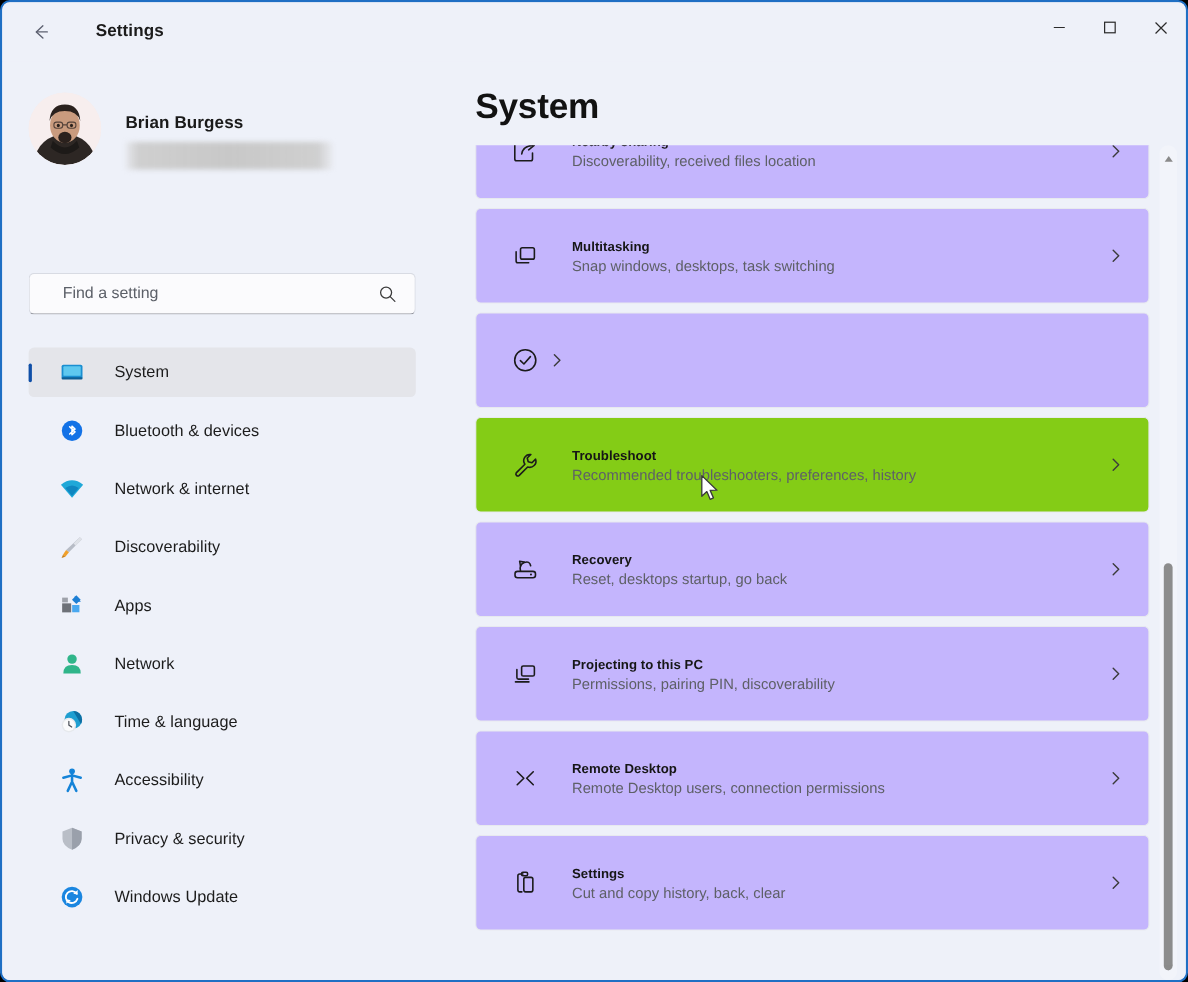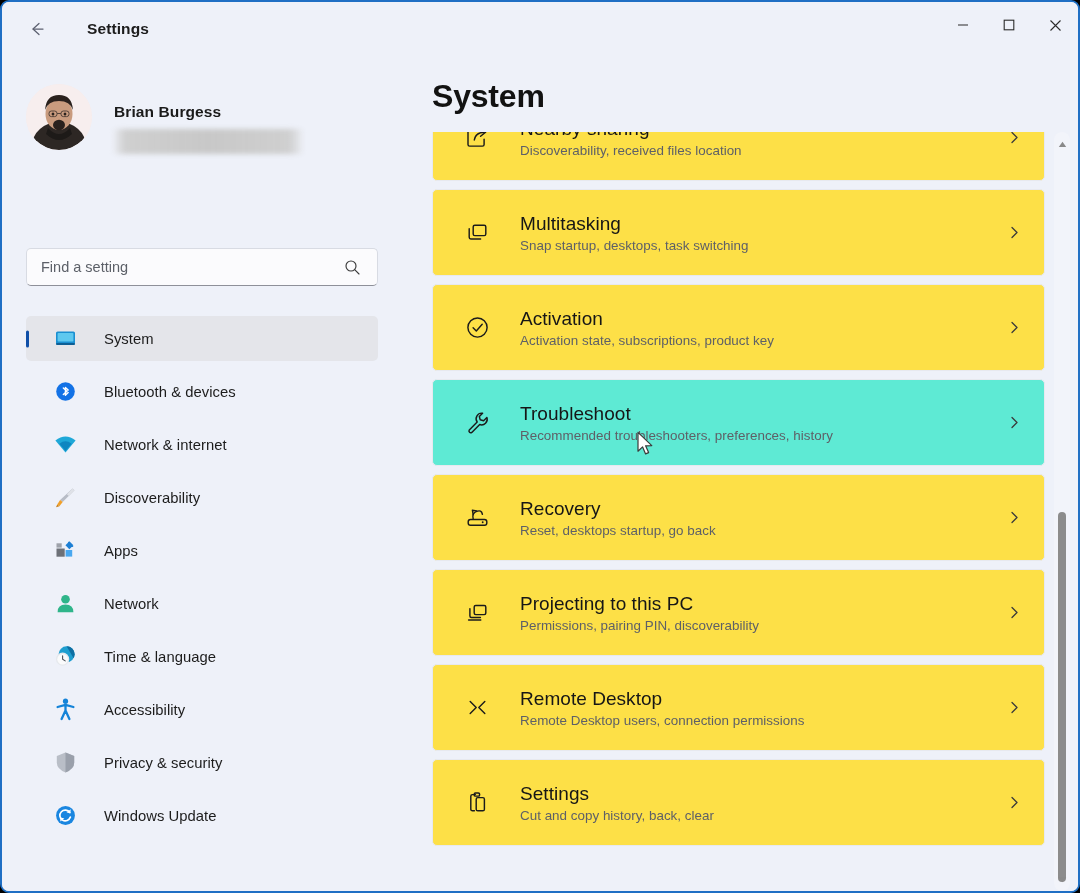--- a/index.html
+++ b/index.html
@@ -105,20 +105,21 @@
   #search-box {
     position: absolute;
     top: 192px; left: 24px;
     width: 352px; height: 38px;
     background: #fbfbfd;
     border: 1px solid #d8dbe3;
     border-bottom: 1px solid #8e9099;
     border-radius: 5px;
     display: flex; align-items: center;
     cursor: text;
+    padding-left: 16px;
   }
   #search-input {
     flex: 1;
     border: none; outline: none; background: transparent;
     font-family: "Liberation Sans", sans-serif;
     font-size: 14.5px;
     color: #1b1b1b;
     padding: 0 14px;
   }
   #search-input::placeholder { color: #5c6068; }
@@ -177,39 +178,40 @@
     overflow: hidden;
   }
   #cards {
     position: absolute;
     top: -38px; left: 22px;
     width: 613px;
   }
   .card {
     position: relative;
     height: 87px;
-    background: #fde047;
+    background: #c4b5fd;
     border: 1px solid #e7e9ef;
     border-radius: 5px;
     margin-bottom: 8px;
     display: flex; align-items: center;
     cursor: pointer;
   }
-  .card.hovered { background: #5eead4; }
+  .card.hovered { background: #84cc16; }
   .card-icon {
     width: 44px; margin-left: 22px;
     display: flex; align-items: center; justify-content: center;
     color: #1b1b1b;
     flex-shrink: 0;
   }
   .card-body { margin-left: 21px; flex: 1; }
   .card-title {
-    font-size: 19px;
+    font-size: 12px;
     color: #161616;
     letter-spacing: .05px;
+    font-weight: bold;
   }
   .card-sub {
     margin-top: 3px;
     font-size: 13.4px;
     color: #5e6067;
     letter-spacing: .02px;
   }
   .card-chevron {
     margin-right: 22px;
     color: #3b3b3b;
@@ -472,40 +474,36 @@
 
         <div class="card">
           <span class="card-icon">
             <svg width="27" height="27" viewBox="0 0 27 27" fill="none" aria-hidden="true">
               <rect x="9.2" y="6.2" width="12.6" height="10.4" rx="1.6" stroke="currentColor" stroke-width="1.45"></rect>
               <path d="M16.6 19.9 H6.8 A1.6 1.6 0 0 1 5.2 18.3 V9.8" stroke="currentColor" stroke-width="1.45" stroke-linecap="round" stroke-linejoin="round"></path>
             </svg>
           </span>
           <div class="card-body">
             <div class="card-title">Multitasking</div>
-            <div class="card-sub">Snap startup, desktops, task switching</div>
+            <div class="card-sub">Snap windows, desktops, task switching</div>
           </div>
           <span class="card-chevron">
             <svg width="15" height="15" viewBox="0 0 15 15" fill="none" aria-hidden="true">
               <path d="M5 2.5 L10 7.5 L5 12.5" stroke="currentColor" stroke-width="1.3" stroke-linecap="round" stroke-linejoin="round"></path>
             </svg>
           </span>
         </div>
 
         <div class="card">
           <span class="card-icon">
             <svg width="27" height="27" viewBox="0 0 27 27" fill="none" aria-hidden="true">
               <circle cx="13.5" cy="13.5" r="9.6" stroke="currentColor" stroke-width="1.45"></circle>
               <path d="M9.1 13.8 L12.3 16.9 L18.2 10.2" stroke="currentColor" stroke-width="1.45" stroke-linecap="round" stroke-linejoin="round"></path>
             </svg>
           </span>
-          <div class="card-body">
-            <div class="card-title">Activation</div>
-            <div class="card-sub">Activation state, subscriptions, product key</div>
-          </div>
           <span class="card-chevron">
             <svg width="15" height="15" viewBox="0 0 15 15" fill="none" aria-hidden="true">
               <path d="M5 2.5 L10 7.5 L5 12.5" stroke="currentColor" stroke-width="1.3" stroke-linecap="round" stroke-linejoin="round"></path>
             </svg>
           </span>
         </div>
 
         <div class="card hovered">
           <span class="card-icon">
             <svg width="27" height="27" viewBox="0 0 27 27" fill="none" aria-hidden="true">

